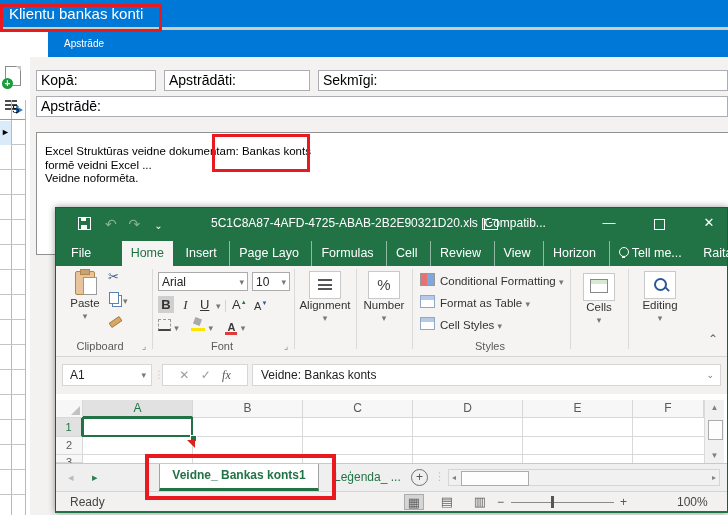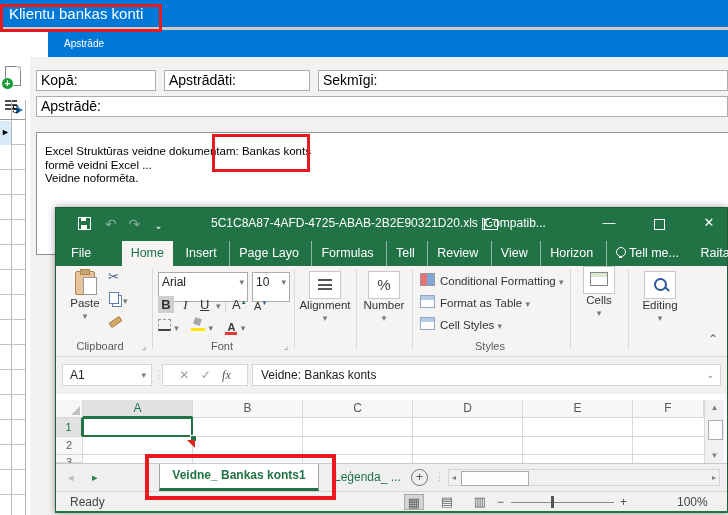--- a/index.html
+++ b/index.html
@@ -62,21 +62,21 @@
   .gdiv{top:3px;height:80px;width:1px;background:#DCDAD8;}
   .glabel{bottom:4px;font-size:11px;color:#5A5A5A;text-align:center;}
   .launch{bottom:5px;font-size:9px;color:#8A8A8A;}
   .pastebtn{left:10px;top:5px;width:38px;height:64px;text-align:center;font-size:11.5px;color:#333;}
   .clipic{display:inline-block;width:18px;height:22px;background:#E8C49C;border:1px solid #B08649;border-radius:2px;position:relative;}
   .clipic:before{content:"";position:absolute;left:4px;top:-3px;width:8px;height:4px;background:#C7A372;border:1px solid #B08649;}
   .clipic:after{content:"";position:absolute;left:7px;top:5px;width:12px;height:16px;background:#fff;border:1px solid #9A9A9A;}
   .minibtn{font-size:13px;color:#44618E;line-height:14px;}
   .copyic{display:inline-block;width:8px;height:10px;border:1px solid #5B82B5;background:#fff;box-shadow:3px 3px 0 -1px #fff,3px 3px 0 0 #5B82B5;}
   .brushic{display:inline-block;width:11px;height:4px;background:#D8A868;border:1px solid #A97F43;transform:rotate(-35deg);border-radius:1px;}
-  .combo{background:#fff;border:1px solid #ABABAB;height:30px;line-height:18px;font-size:12px;
+  .combo{background:#fff;border:1px solid #ABABAB;height:19px;line-height:18px;font-size:12px;
          color:#222;padding:0 3px;box-sizing:border-box;}
   .carr{color:#777;font-size:9px;}
   .fbtn{display:inline-block;text-align:center;font-size:13px;color:#333;width:16px;line-height:17px;}
   .selbg{background:#CFCFCF;}
   .bordic{display:inline-block;width:13px;height:12px;border:1px dashed #9A9A9A;border-bottom:2px solid #444;box-sizing:border-box;}
   .fillic{display:inline-block;width:14px;height:13px;position:relative;}
   .fillic:before{content:"";position:absolute;left:3px;top:0;width:7px;height:7px;background:#A9A9A9;transform:rotate(20deg);}
   .fillic:after{content:"";position:absolute;left:0;bottom:0;width:14px;height:3px;background:#FFE400;}
   .fcolic{display:inline-block;width:12px;height:14px;position:relative;font-weight:bold;color:#3A3A3A;font-size:11px;text-align:center;}
   .fcolic:after{content:"";position:absolute;left:0;bottom:0;width:12px;height:3px;background:#E03A3A;}
@@ -211,21 +211,21 @@
       <div class="ab winbtn" style="left:592px;top:10px;"><span class="maxbox"></span></div>
       <div class="ab winbtn" style="left:642px;">✕</div>
     </div>
 
     <div class="ab xl-tabs nowrap">
       <span class="rtab" style="margin-left:6px;">File</span>
       <span class="rtab active" style="margin-left:18px;">Home</span>
       <span class="rtab">Insert</span>
       <span class="rtab sep">Page Layo</span>
       <span class="rtab sep">Formulas</span>
-      <span class="rtab sep">Tell</span>
+      <span class="rtab sep">Cell</span>
       <span class="rtab sep">Review</span>
       <span class="rtab sep">View</span>
       <span class="rtab sep">Horizon</span>
       <span class="rtab sep"><span class="bulb"></span>
         <span>Tell me...</span></span>
       <span class="rtab">Raita Reine</span>
       
     </div>
 
     <div class="ab ribbon">
@@ -293,21 +293,21 @@
         <span class="tblic"></span><span>Format as Table</span>
         <span class="carr">▾</span>
       </div>
       <div class="ab stylerow" style="left:364px;top:48px;">
         <span class="tblic"></span><span>Cell Styles</span>
         <span class="carr">▾</span>
       </div>
       <div class="ab glabel" style="left:356px;width:156px;">Styles</div>
       <div class="ab gdiv" style="left:514px;"></div>
 
-      <div class="ab collapsed" style="left:516px;top:0;width:54px;">
+      <div class="ab collapsed" style="left:516px;top:7px;width:54px;">
         <span class="iconbox"><span class="cellsic"></span></span><br>
         <span>Cells</span><br>
         <span class="carr">▾</span>
       </div>
       <div class="ab gdiv" style="left:572px;"></div>
 
       <div class="ab collapsed" style="left:575px;top:5px;width:58px;">
         <span class="iconbox"><span class="magic"></span></span><br>
         <span>Editing</span><br>
         <span class="carr">▾</span>

